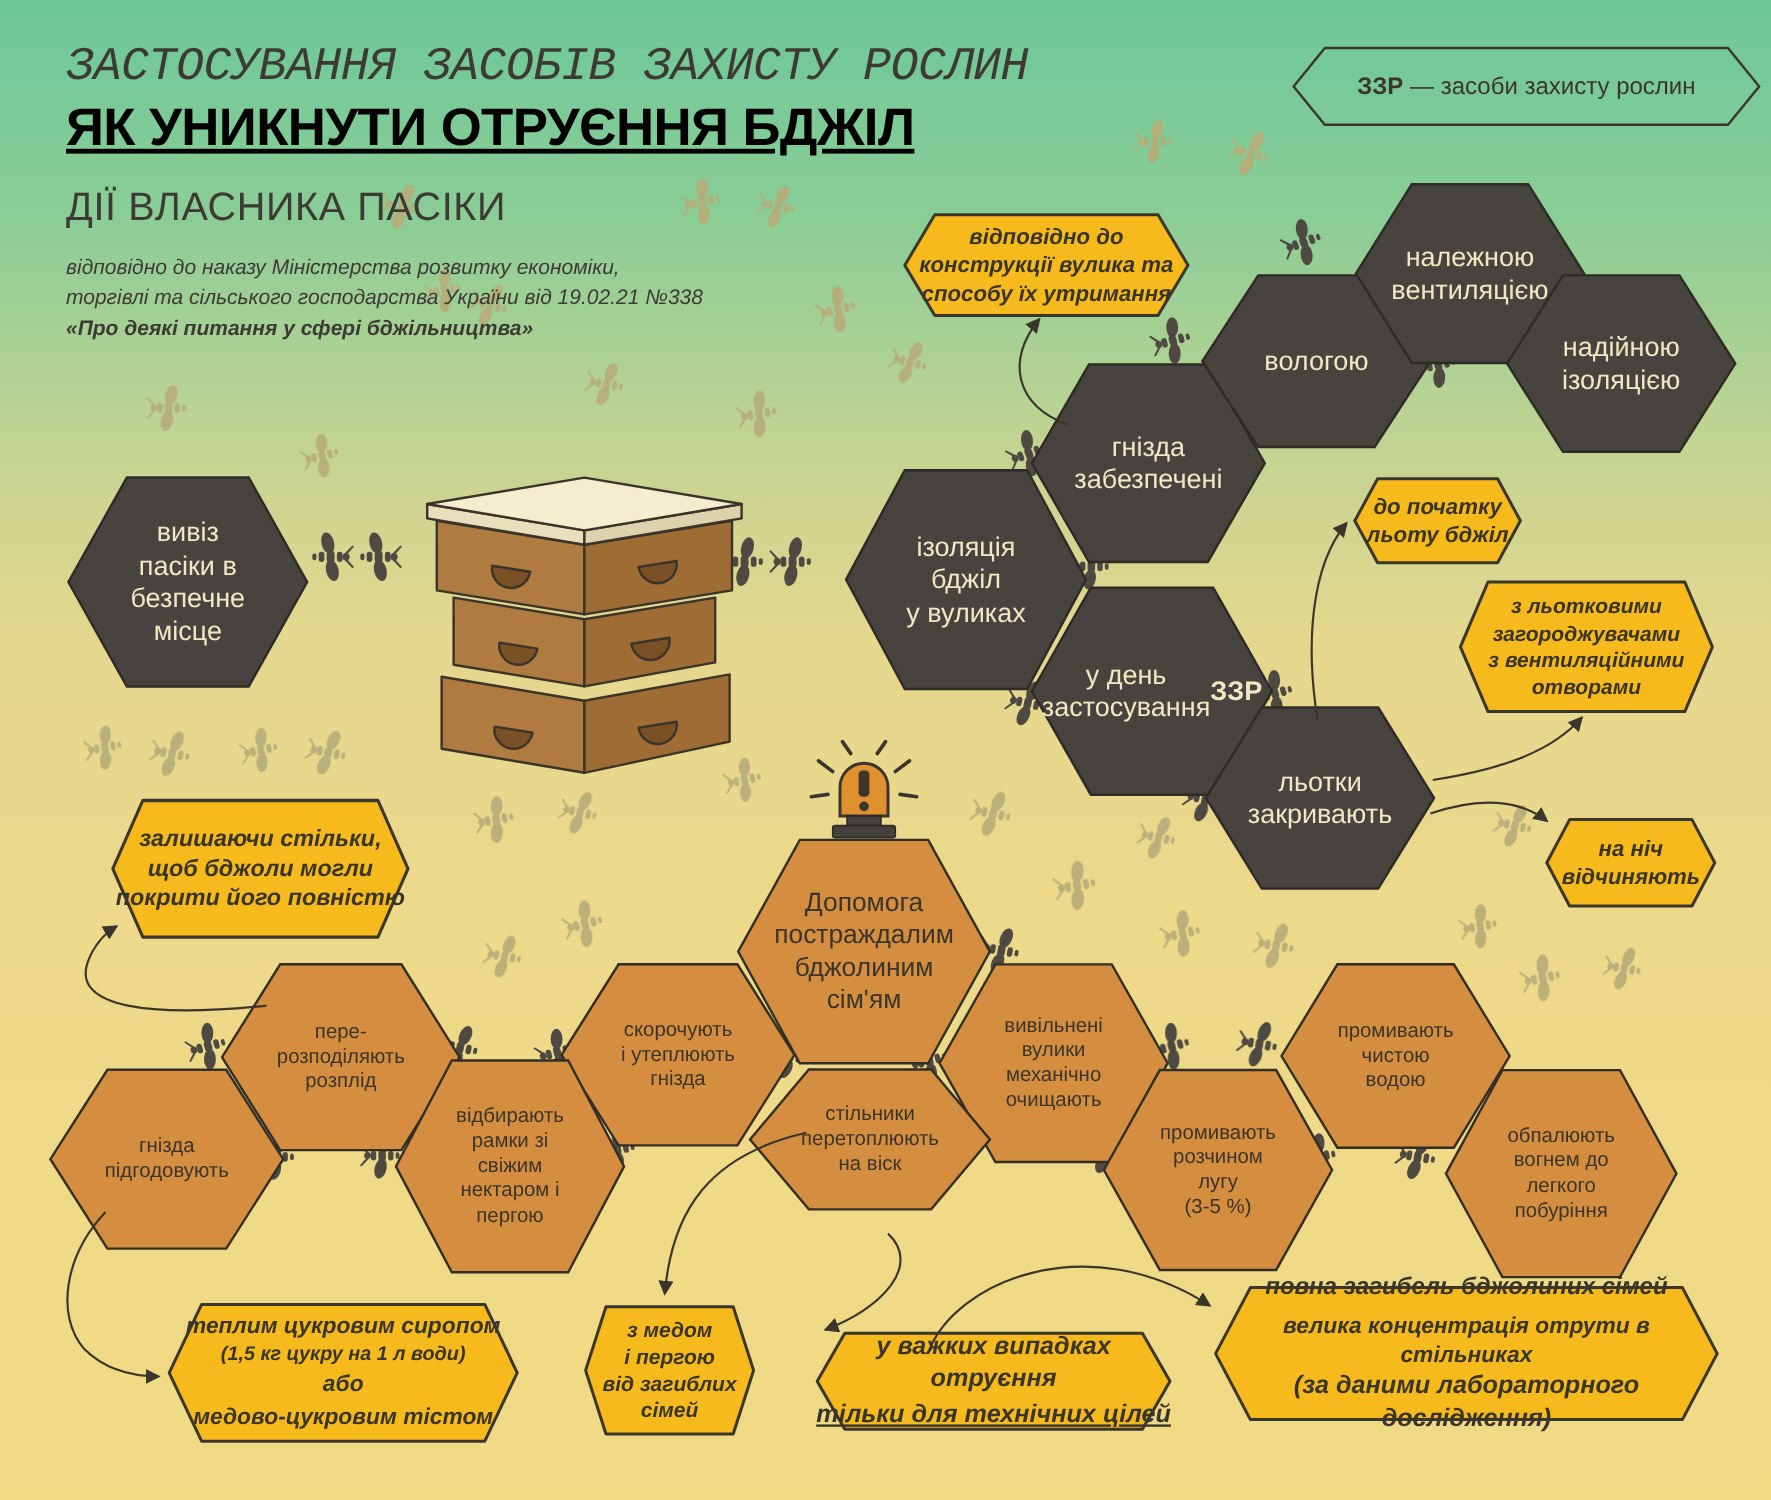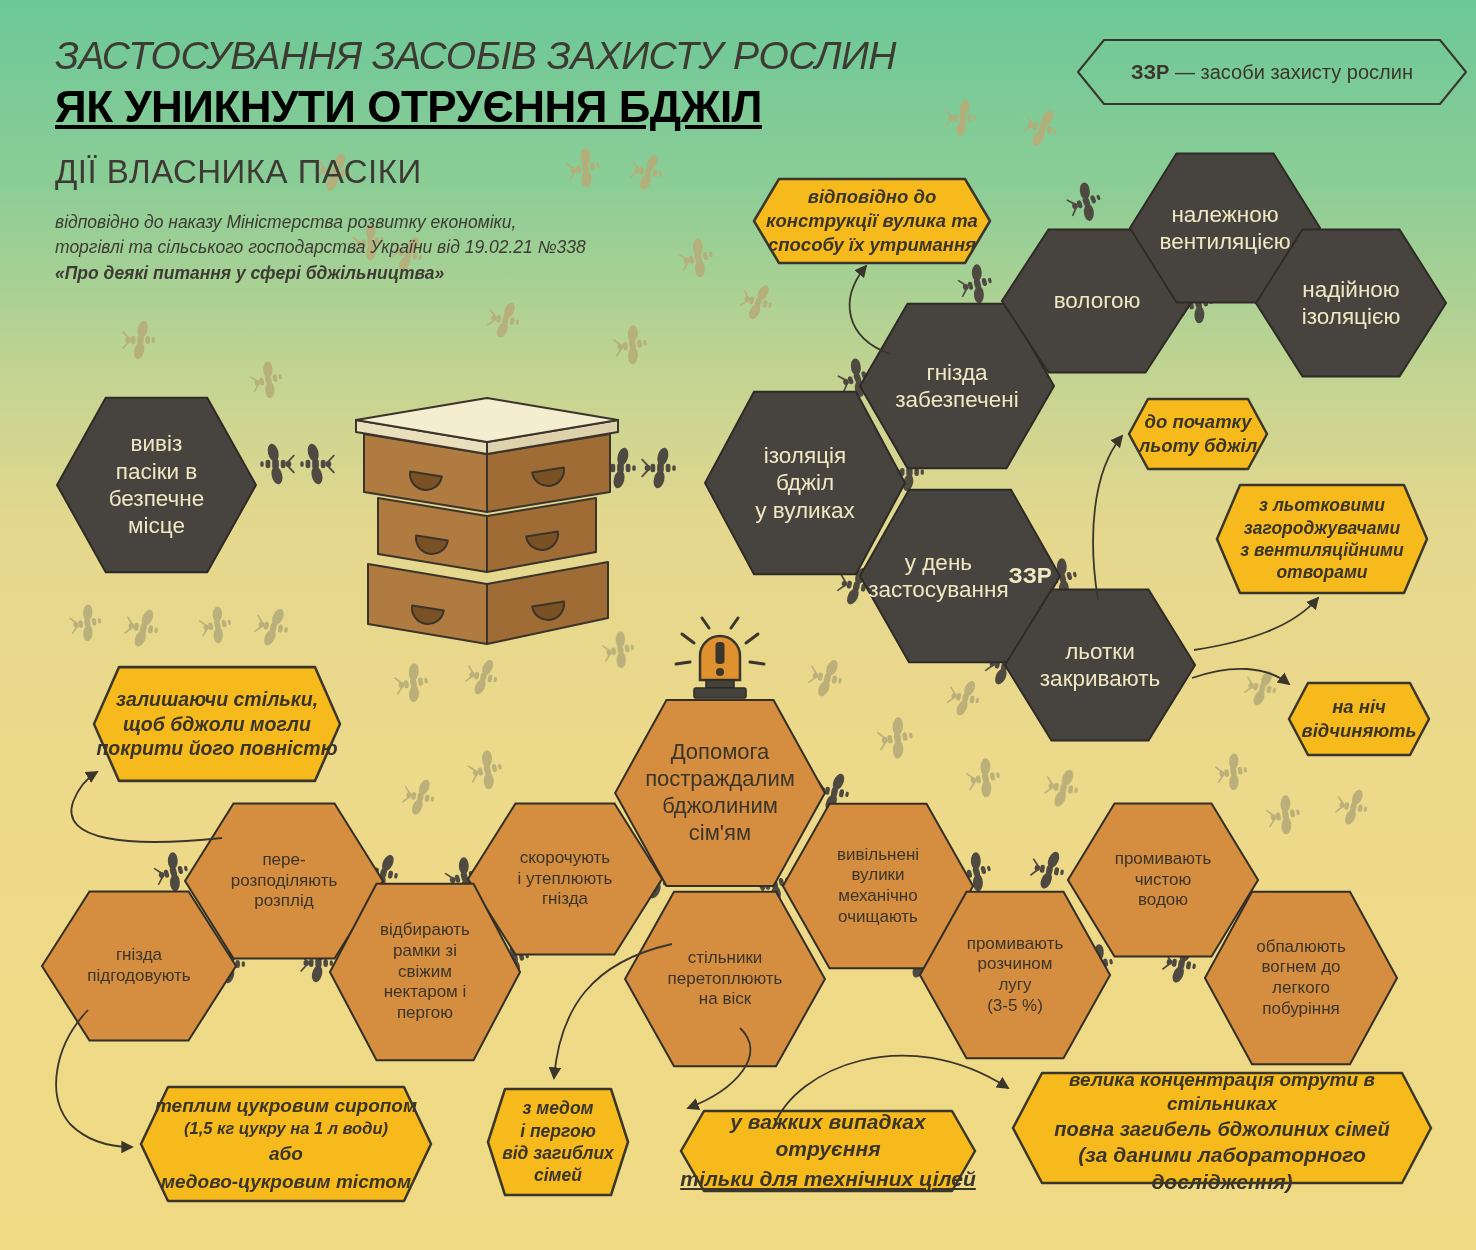--- a/index.html
+++ b/index.html
@@ -3,21 +3,21 @@
 <meta charset="utf-8">
 <style>
   html,body{margin:0;padding:0;}
   body{
     width:1476px;height:1250px;overflow:hidden;position:relative;
     font-family:"Liberation Sans",sans-serif;color:#3b362c;
     background:linear-gradient(180deg,#6cc898 0%,#8ccd96 15%,#c3d492 30%,#e4d78e 42%,#ecd98a 60%,#f0da84 100%);
   }
   .abs{position:absolute;}
   
-  .title1{left:55px;top:34px;font-size:39px;font-style:italic;font-weight:400;color:#3d3a34;letter-spacing:-.5px;white-space:nowrap;}
+  .title1{left:55px;top:34px;font-size:39px;font-style:italic;font-weight:400;color:#3d3a34;letter-spacing:-.5px;white-space:nowrap;font-family:Liberation Mono, monospace;}
   .title2{left:55px;top:82px;font-size:44px;font-weight:700;color:#000000;letter-spacing:-.5px;white-space:nowrap;text-decoration:underline;}
   .title3{left:55px;top:153px;font-size:33px;font-weight:400;color:#3d3a34;letter-spacing:.5px;white-space:nowrap;}
   .decree{left:55px;top:210px;font-size:17.5px;font-style:italic;line-height:1.45;color:#3d3a34;}
   .decree b{font-weight:700;}
   
   .legend{left:1076px;top:38px;width:392px;height:68px;}
   .legend svg{position:absolute;inset:0;width:100%;height:100%;}
   .legend .txt{position:absolute;inset:0;display:flex;align-items:center;justify-content:center;font-size:20px;white-space:pre;}
   
   .hex{position:absolute;}
@@ -293,21 +293,21 @@
 <div class="hex orange" style="left:328px;top:882px;width:194px;height:180px">
   <svg class="shape" viewBox="0 0 100 100" preserveAspectRatio="none">
       <polygon points="25,1 75,1 99,50 75,99 25,99 1,50"></polygon>
     </svg>
   <span class="hexlabel">відбирають
 рамки зі
 свіжим
 нектаром і
 пергою</span>
 </div>
-<div class="hex orange" style="left:623px;top:890px;width:204px;height:178px">
+<div class="hex orange" style="left:623px;top:890px;width:204px;height:119px">
   <svg class="shape" viewBox="0 0 100 100" preserveAspectRatio="none">
       <polygon points="25,1 75,1 99,50 75,99 25,99 1,50"></polygon>
     </svg>
   <span class="hexlabel">стільники
 перетоплюють
 на віск</span>
 </div>
 <div class="hex orange" style="left:918px;top:890px;width:194px;height:170px">
   <svg class="shape" viewBox="0 0 100 100" preserveAspectRatio="none">
       <polygon points="25,1 75,1 99,50 75,99 25,99 1,50"></polygon>
@@ -393,22 +393,22 @@
   <div class="cotext">
     <div style="font-size:21px">у важких випадках отруєння</div>
     <div class="underline" style="font-size:21px;margin-top:4px">тільки для технічних цілей</div>
   </div>
 </div>
 <div class="callout" style="left:1012px;top:1072px;width:420px;height:112px">
   <svg class="shape" viewBox="0 0 420 112" preserveAspectRatio="none">
       <polygon points="30,1 390,1 419,56 390,111 30,111 1,56"></polygon>
     </svg>
   <div class="cotext">
+    <div style="font-size:20px">повна загибель бджолиних сімей</div>
     <div style="font-size:19px;margin-top:8px">велика концентрація отрути в стільниках</div>
-    <div style="font-size:20px">повна загибель бджолиних сімей</div>
     <div style="font-size:21px">(за даними лабораторного дослідження)</div>
   </div>
 </div>
 
 <svg class="layer" aria-hidden="true">
   <defs>
     <marker id="arr" viewBox="0 0 10 10" refX="8.5" refY="5" markerWidth="7" markerHeight="7" orient="auto-start-reverse">
       <path d="M0,0 L10,5 L0,10 z" fill="#3b362c"></path>
     </marker>
   </defs>

